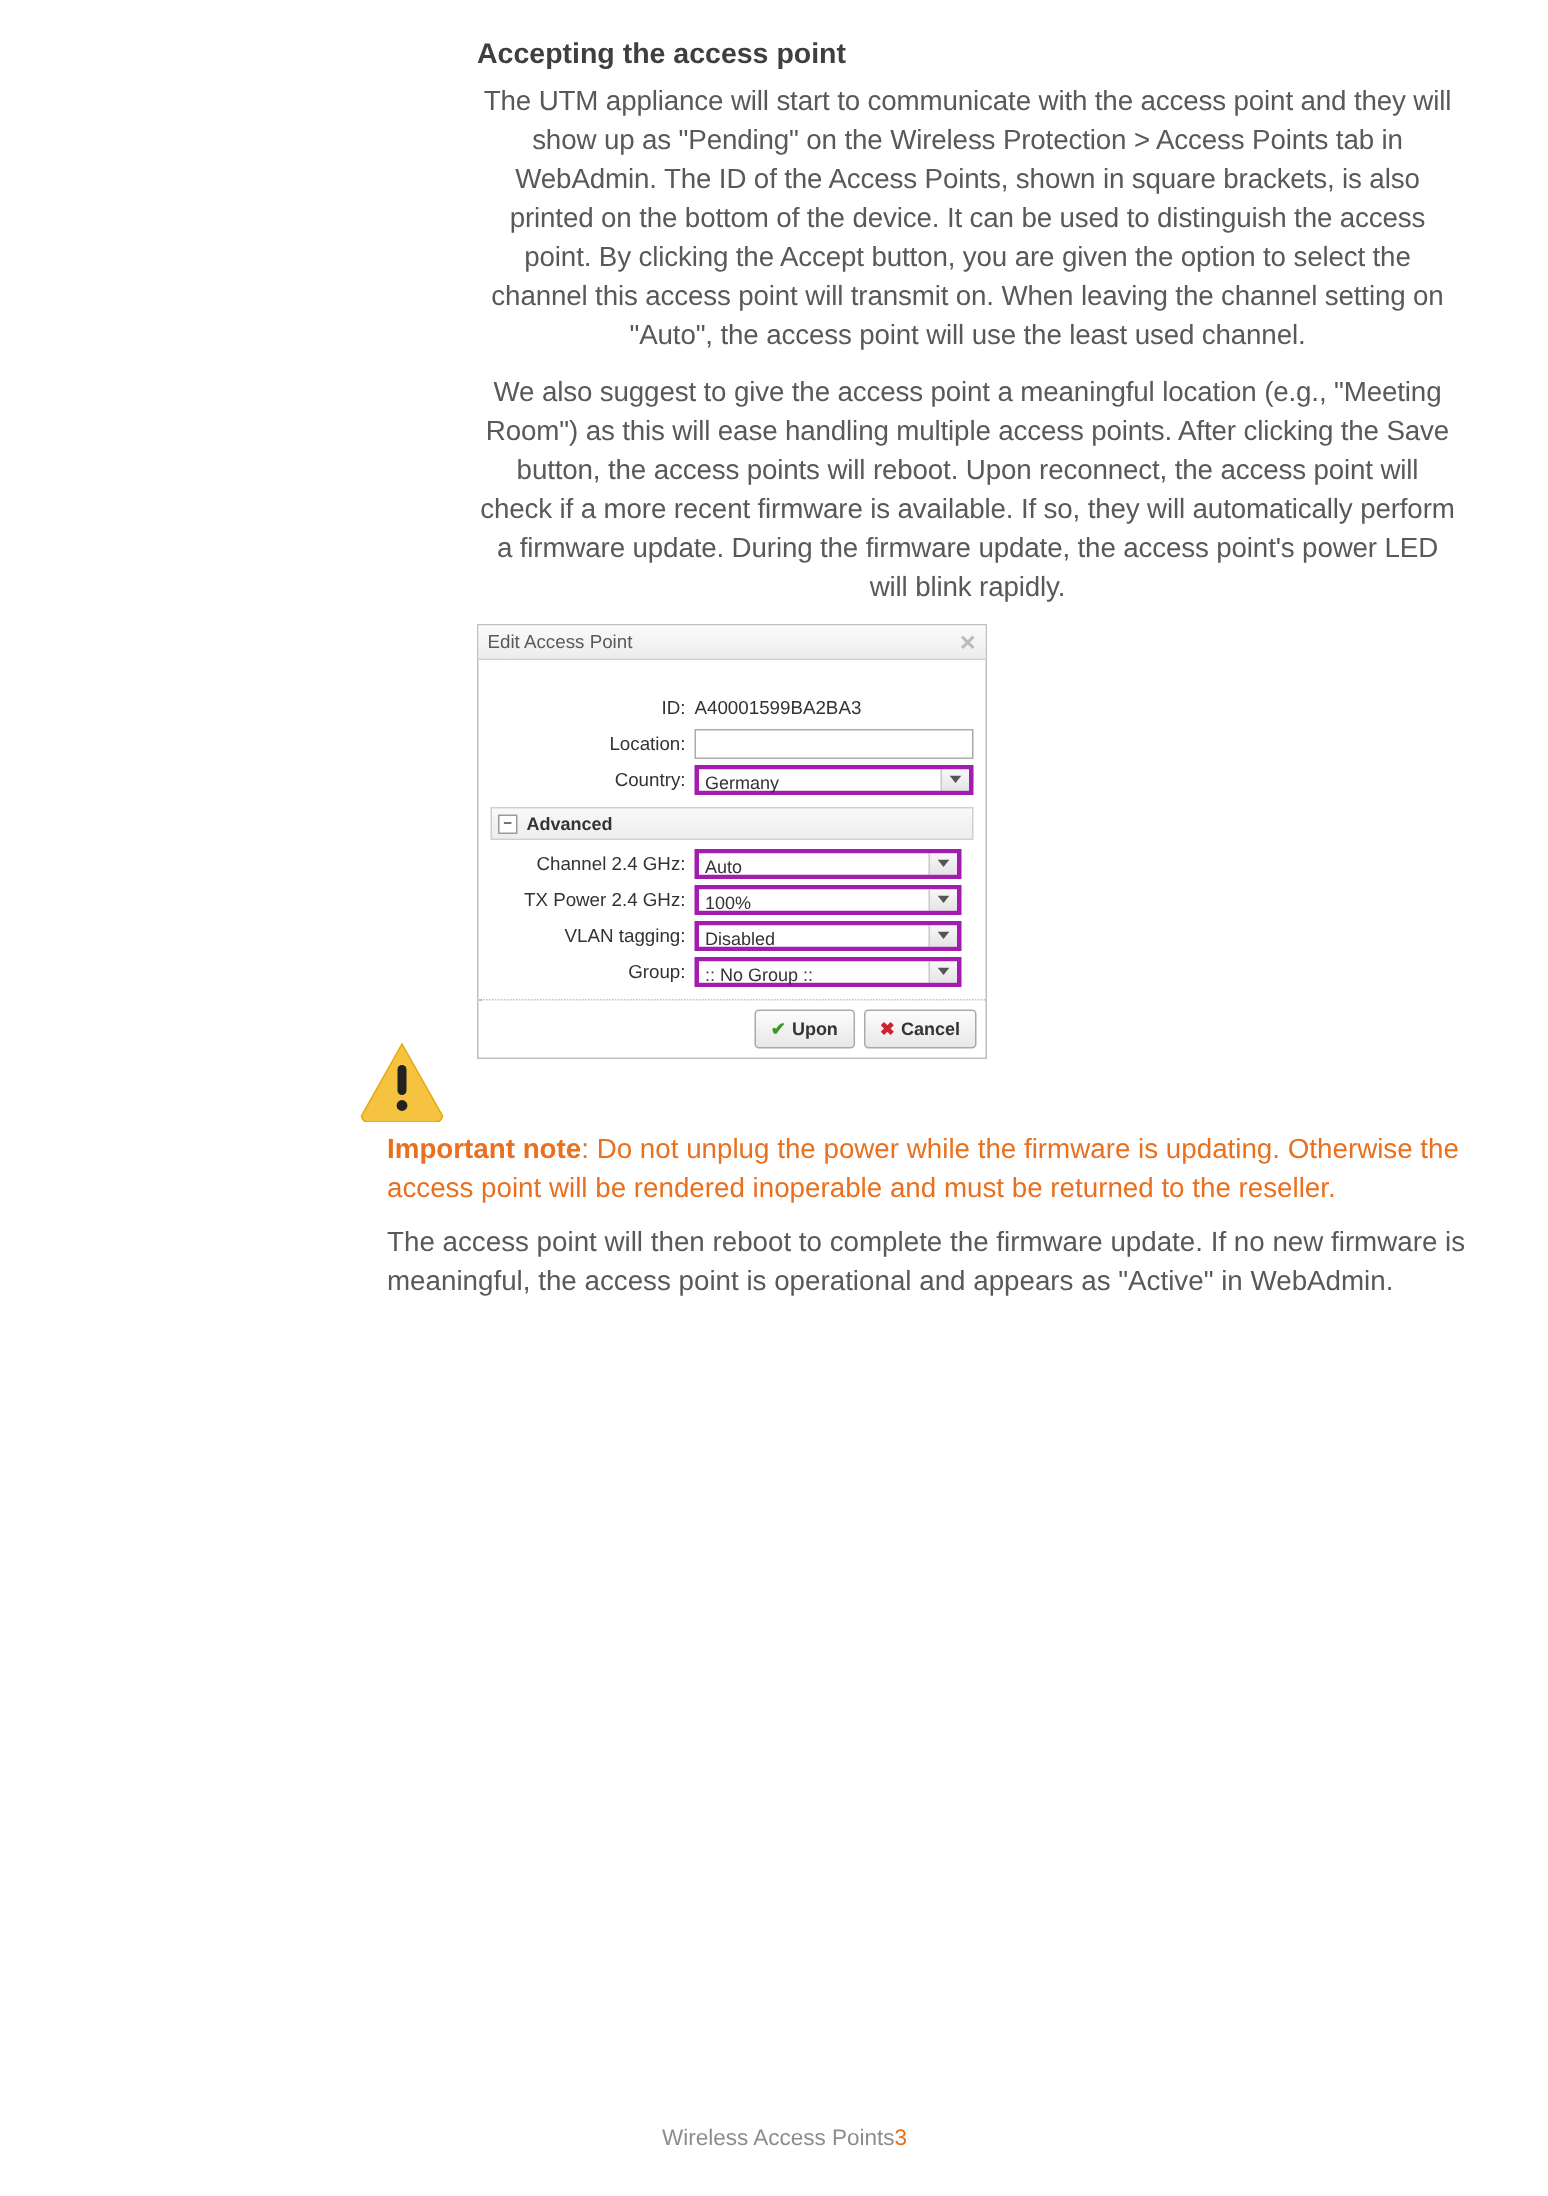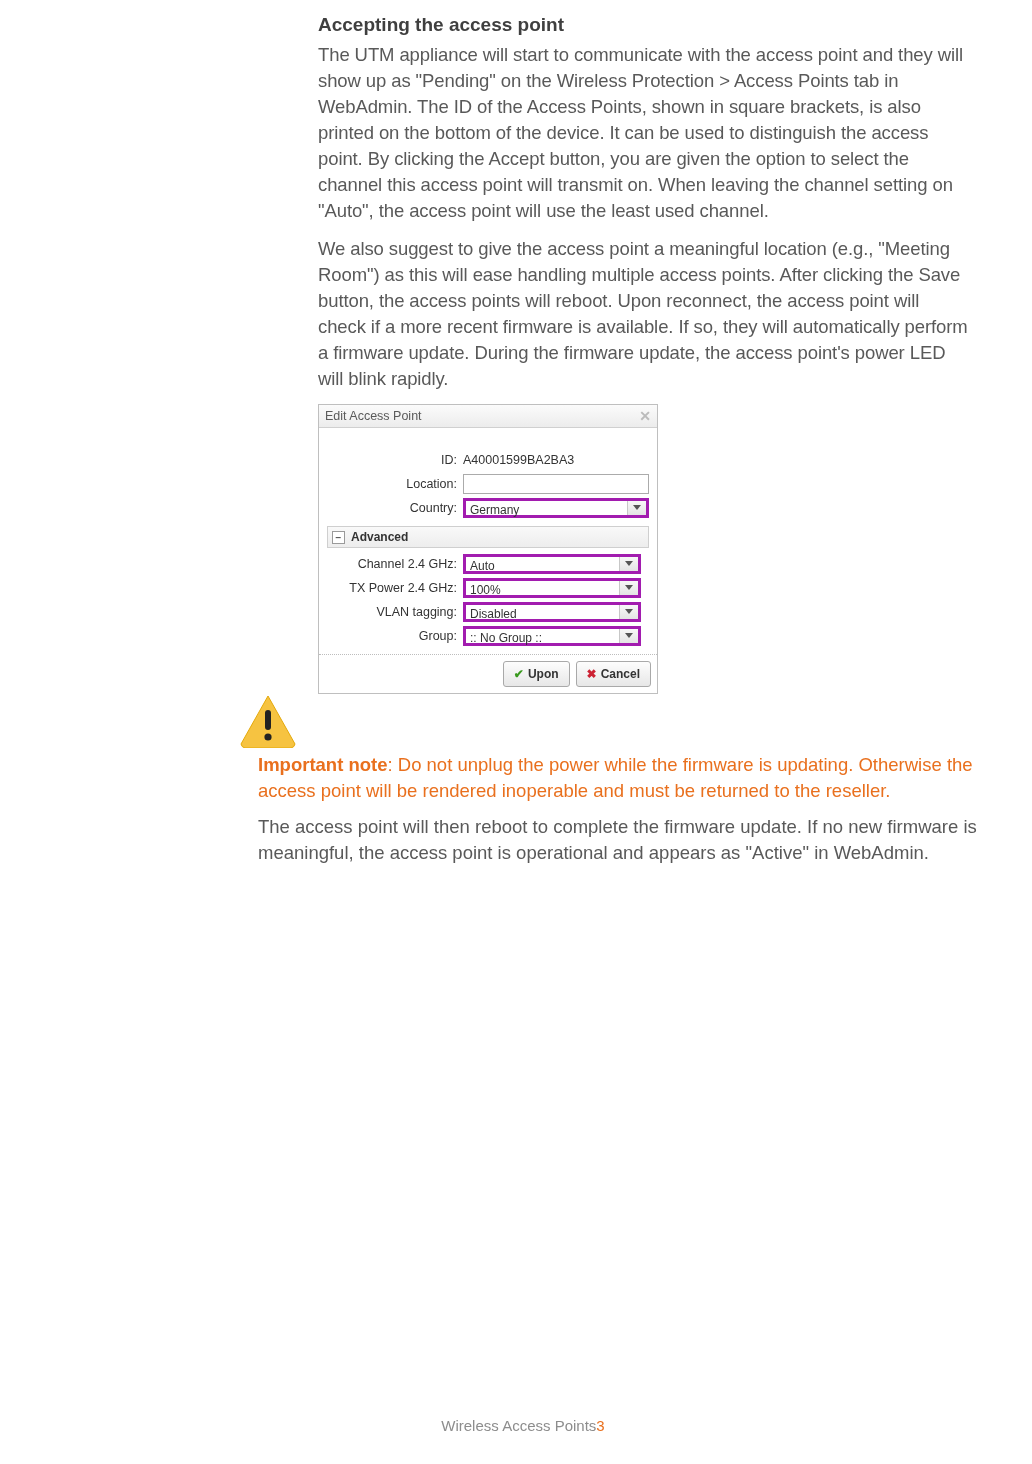--- a/index.html
+++ b/index.html
@@ -14,35 +14,36 @@
   }
   .page {
     position: relative;
     width: 1032px;
     height: 1464px;
     box-sizing: border-box;
   }
   .content {
     position: absolute;
     left: 318px;
-    top: 14px;
+    top: 26px;
     width: 670px;
   }
   h3.section-heading {
     margin: 0 0 6px 0;
     font-size: 19px;
     font-weight: 700;
     color: #3f3f3f;
   }
   p.body {
     margin: 0 16px 12px 0;
     font-size: 18.5px;
     line-height: 26px;
     color: #595959;
     letter-spacing: -0.1px;
+    text-align: center;
   }
 
   
   .dialog {
     width: 338px;
     border: 1px solid #bfbfbf;
     background: #fff;
     font-family: Tahoma, Verdana, Arial, sans-serif;
     font-size: 12.5px;
     color: #333;

